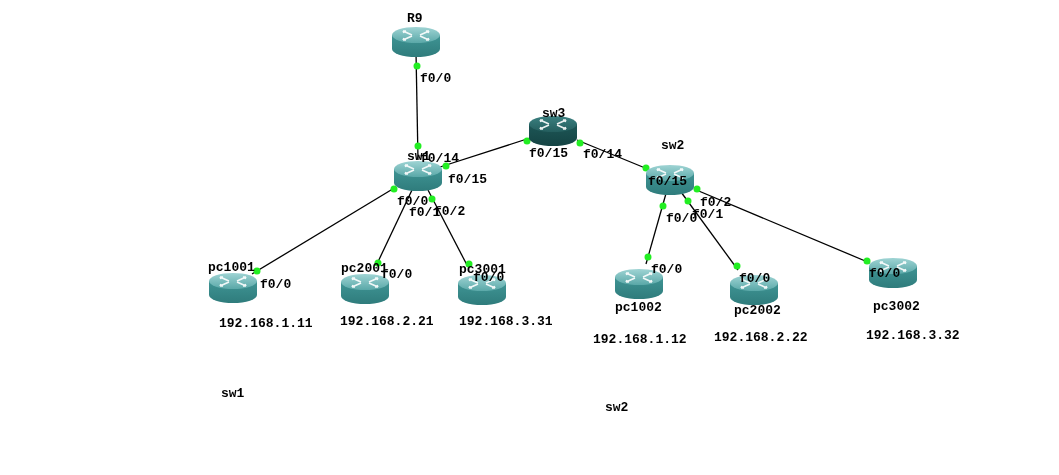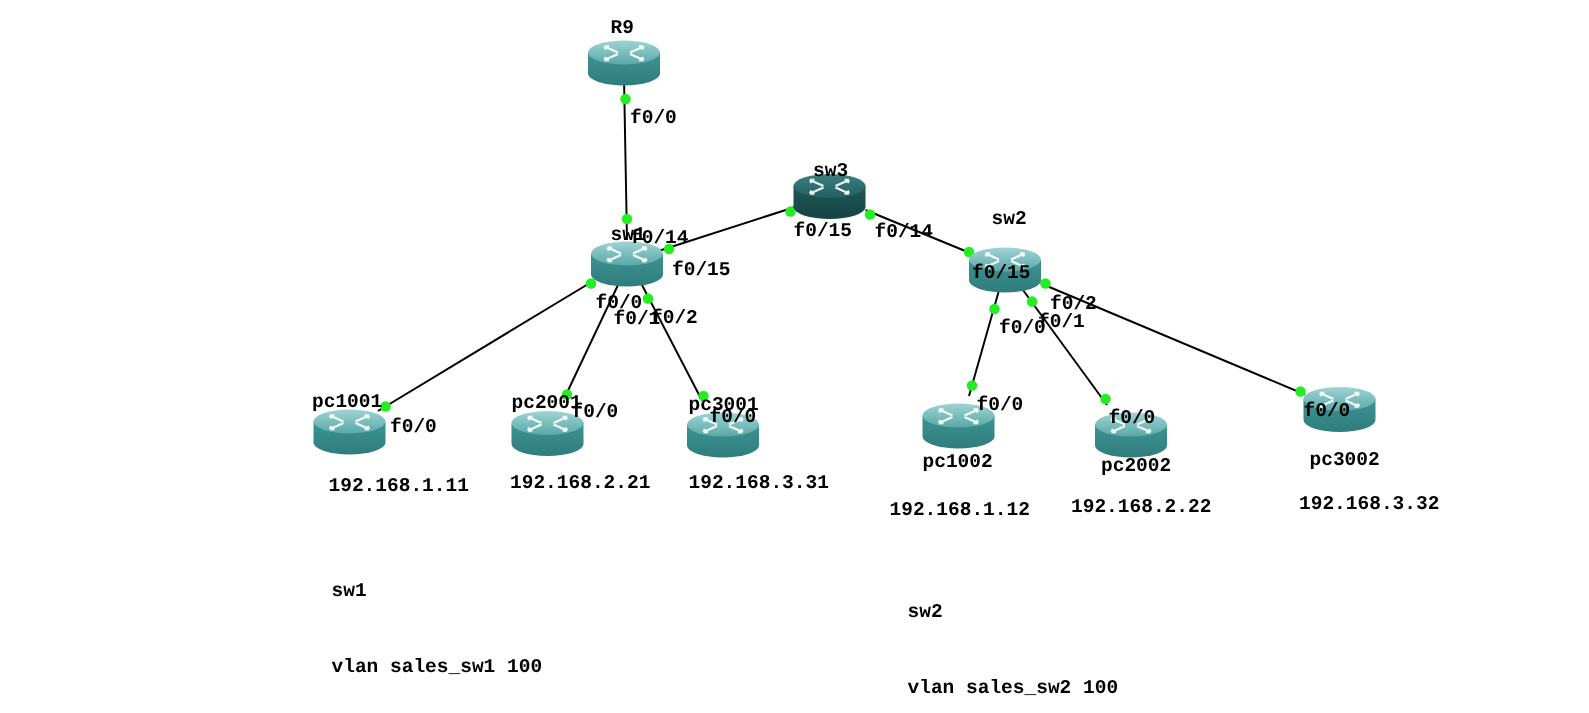--- a/index.html
+++ b/index.html
@@ -150,22 +150,20 @@
     <text class="lbl" x="381" y="278">f0/0</text>
     <text class="lbl" x="473" y="281">f0/0</text>
     <text class="lbl" x="651" y="273">f0/0</text>
     <text class="lbl" x="739" y="282">f0/0</text>
     <text class="lbl" x="869" y="277">f0/0</text>
   </g>
 </svg>
 
 <div class="note" style="left:221px; top:351px;">
   <div>sw1</div>
-  <div>vlan sales_sw1 100</div>
   
   
 </div>
 <div class="note" style="left:605px; top:365px;">
   <div>sw2</div>
-  <div>vlan sales_sw2 100</div>
   
   
 </div>
 
 </body></html>

